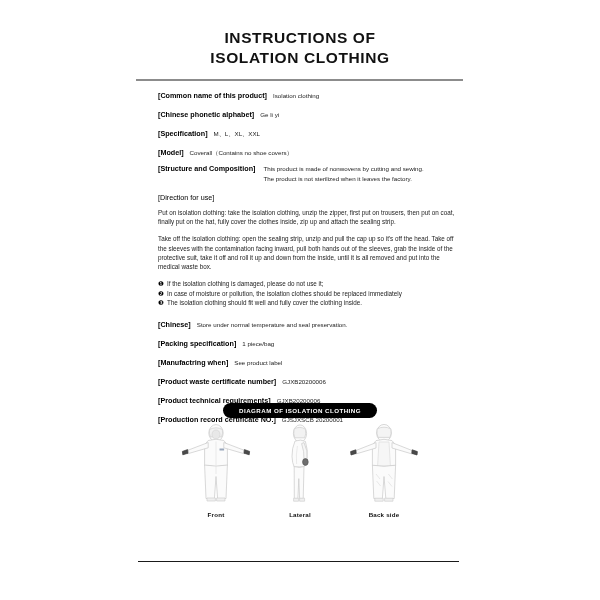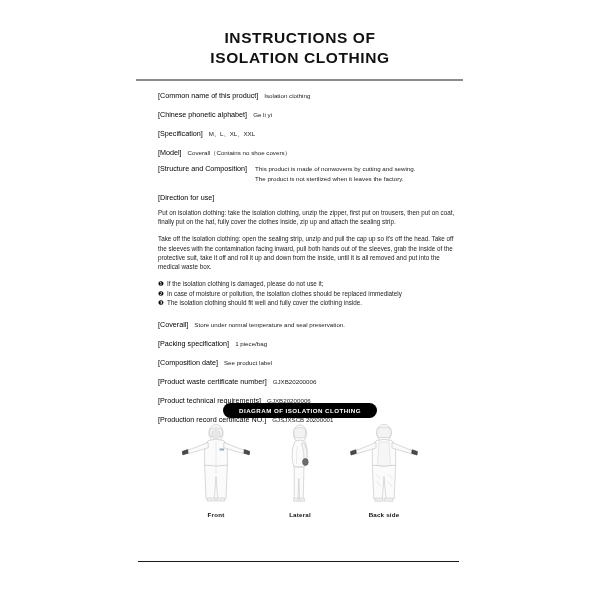--- a/index.html
+++ b/index.html
@@ -66,21 +66,21 @@
     width: 300px;
   }
 
   .row {
     margin-bottom: 6px;
     line-height: 10px;
   }
 
   .lbl {
     font-size: 7.2px;
-    font-weight: normal;
+    font-weight: bold;
     color: #000000;
     white-space: nowrap;
   }
 
   .val {
     font-size: 6.2px;
     font-weight: normal;
     color: #222222;
     padding-left: 6px;
   }
@@ -236,29 +236,29 @@
         <span class="note-num">❷</span>
         <span>In case of moisture or pollution, the isolation clothes should be replaced immediately</span>
       </div>
       <div class="note-item">
         <span class="note-num">❸</span>
         <span>The isolation clothing should fit well and fully cover the clothing inside.</span>
       </div>
     </div>
 
     <div class="row">
-      <span class="lbl">[Coverall]</span><span class="val">Store under normal temperature and seal preservation.</span>
+      <span class="lbl">[Chinese]</span><span class="val">Store under normal temperature and seal preservation.</span>
     </div>
 
     <div class="row">
       <span class="lbl">[Packing specification]</span><span class="val">1 piece/bag</span>
     </div>
 
     <div class="row">
-      <span class="lbl">[Composition date]</span><span class="val">See product label</span>
+      <span class="lbl">[Manufactring when]</span><span class="val">See product label</span>
     </div>
 
     <div class="row">
       <span class="lbl">[Product waste certificate number]</span><span class="val">GJXB20200006</span>
     </div>
 
     <div class="row">
       <span class="lbl">[Product technical requirements]</span><span class="val">GJXB20200006</span>
     </div>
 

